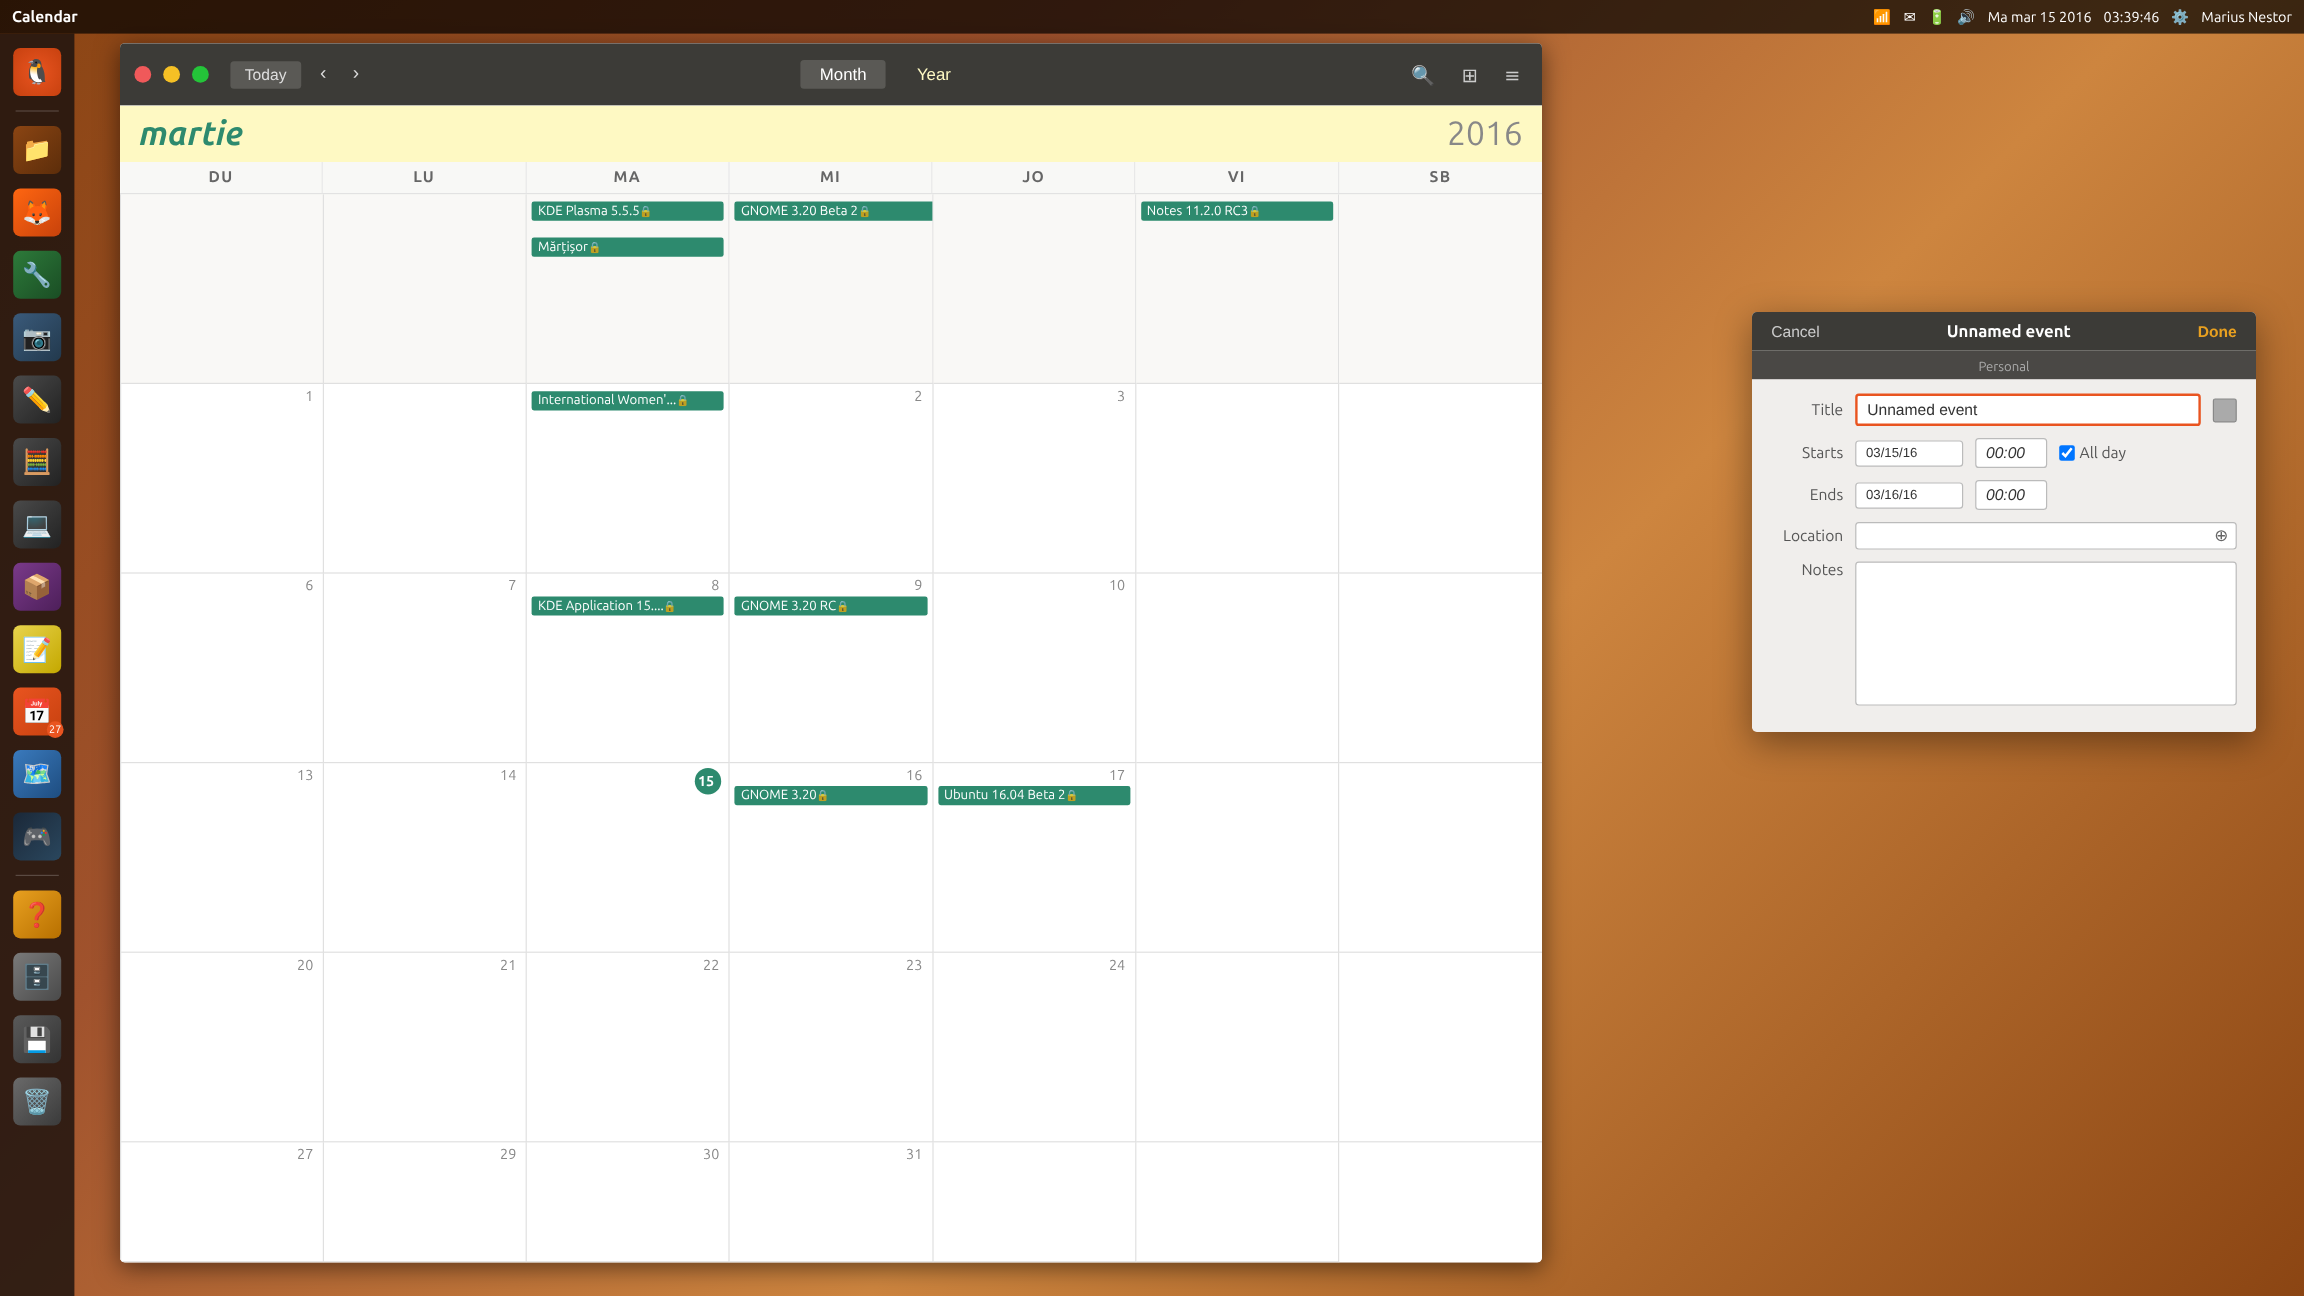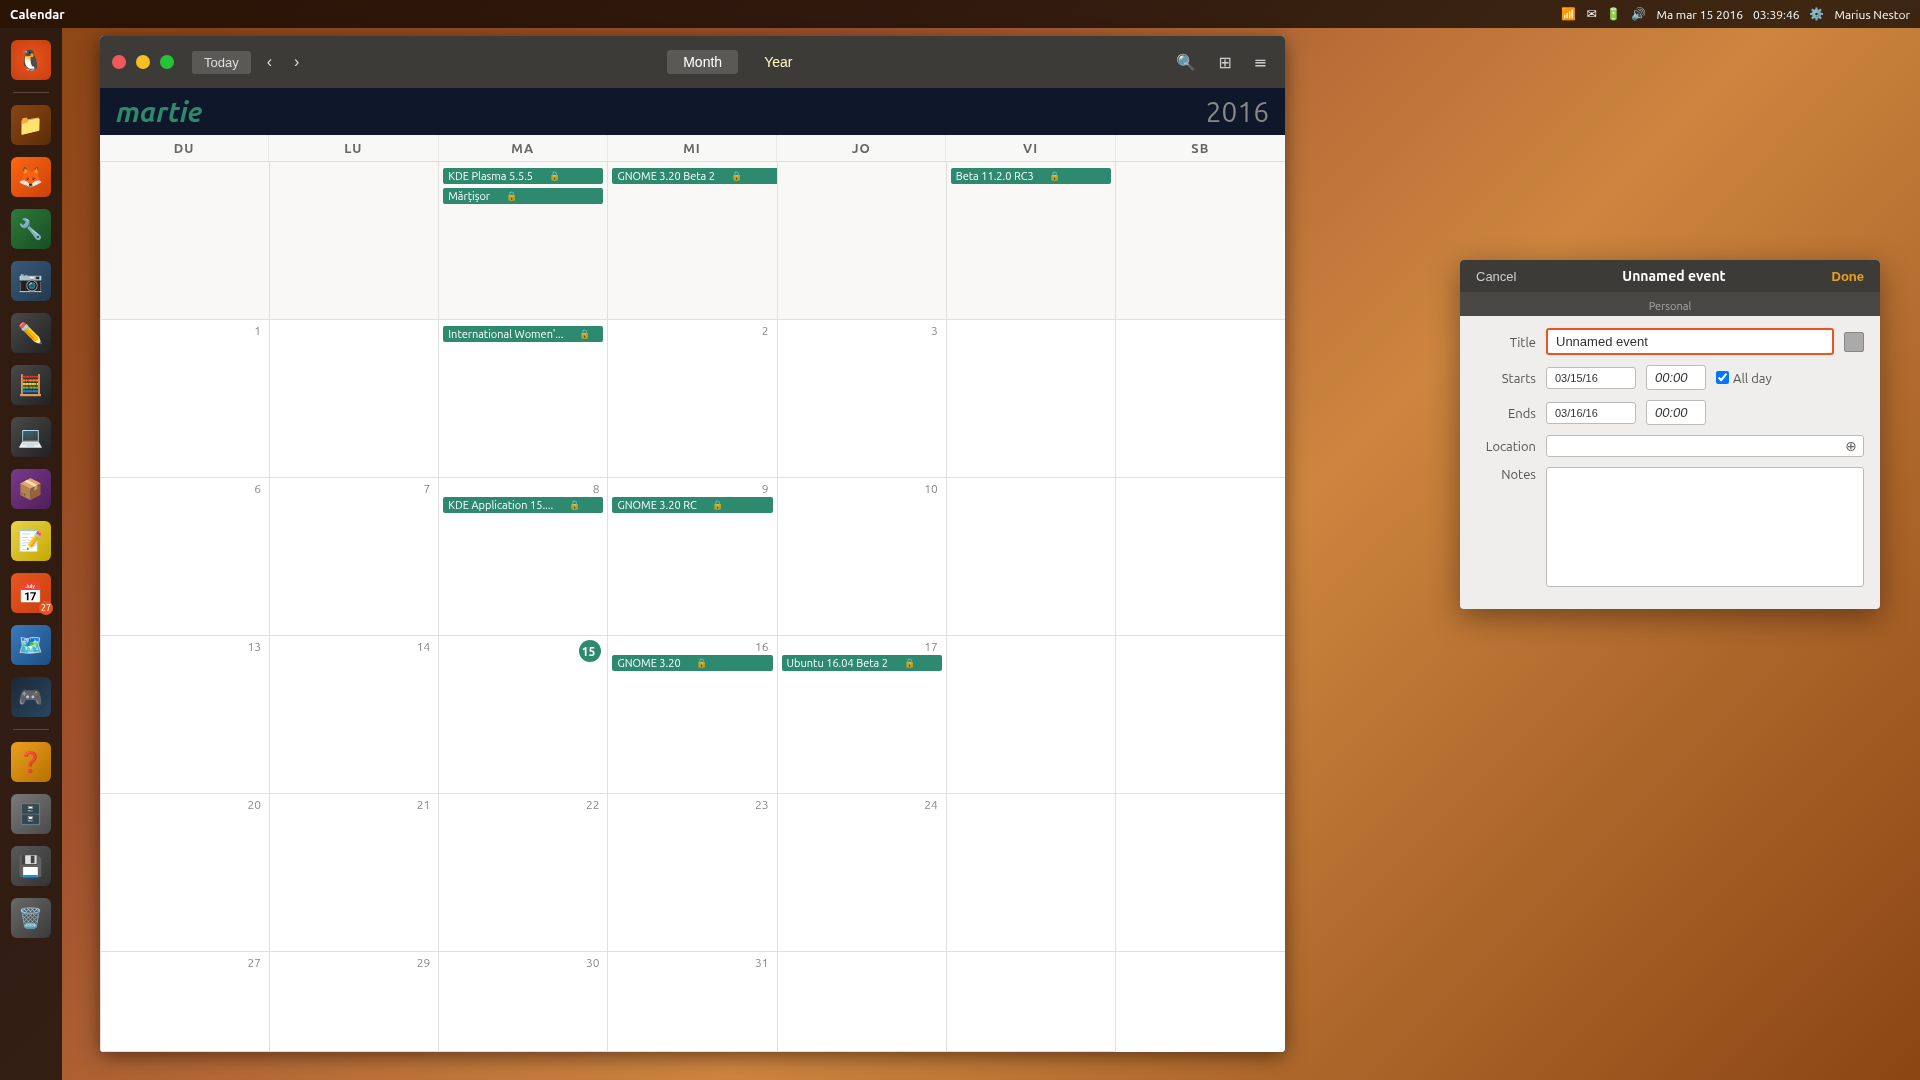--- a/index.html
+++ b/index.html
@@ -157,21 +157,21 @@
       flex: 1;
       display: flex;
       flex-direction: column;
       background: #fff;
       overflow: hidden;
     }
     .cal-header-row {
       display: flex;
       align-items: center;
       padding: 8px 16px;
-      background: #0f172a;
+      background: #fef9c3;
     }
     .cal-month-title {
       font-size: 28px;
       font-weight: bold;
       color: #2d8a6e;
       font-style: italic;
     }
     .cal-year {
       margin-left: auto;
       font-size: 28px;
@@ -230,27 +230,27 @@
       justify-content: center;
       margin-left: auto;
       font-weight: bold;
     }
     .event-chip {
       background: #2d8a6e;
       color: #fff;
       font-size: 11px;
       padding: 2px 5px;
       border-radius: 2px;
-      margin-bottom: 4px;
+      margin-bottom: 14px;
       white-space: nowrap;
       overflow: hidden;
       text-overflow: ellipsis;
       display: flex;
       align-items: center;
-      gap: 16px;
+      gap: 0;
       cursor: pointer;
     }
     .event-chip .chip-icon { font-size: 9px; opacity: 0.8; }
     .empty-top { background: #f9f8f6; }
 
     
     .event-dialog {
       position: absolute;
       right: 40px;
       top: 260px;
@@ -511,21 +511,21 @@
           <span>GNOME 3.20 Beta 2</span>
           <span class="chip-icon">🔒</span>
         </div>
       </div>
       <div class="cal-cell empty-top">
         <div class="cell-num"></div>
       </div>
       <div class="cal-cell empty-top">
         <div class="cell-num"></div>
         <div class="event-chip">
-          <span>Beta 11.2.0 RC3</span>
+          <span>Notes 11.2.0 RC3</span>
           <span class="chip-icon">🔒</span>
         </div>
       </div>
       <div class="cal-cell empty-top">
         <div class="cell-num"></div>
       </div>
 
       <div class="cal-cell">
         <div class="cell-num" style="text-align:right;">1</div>
       </div>

